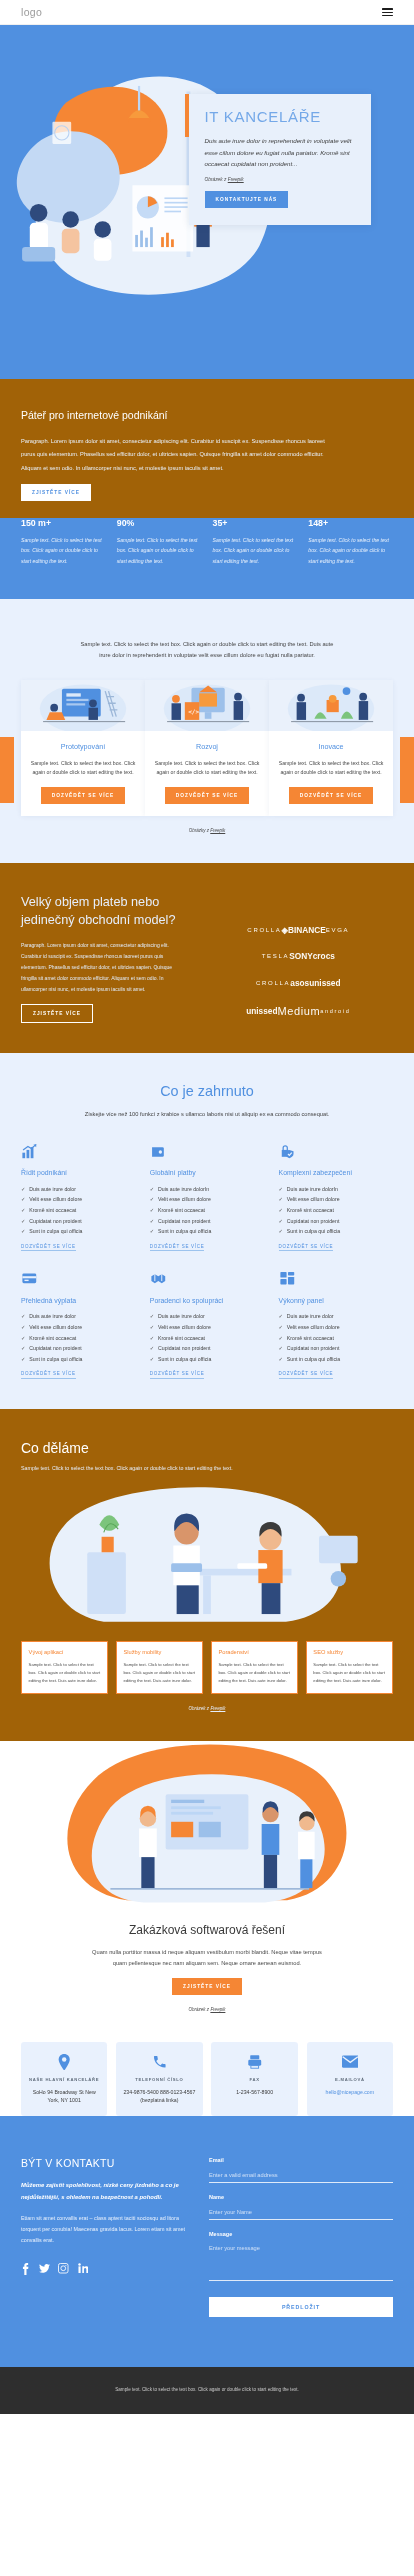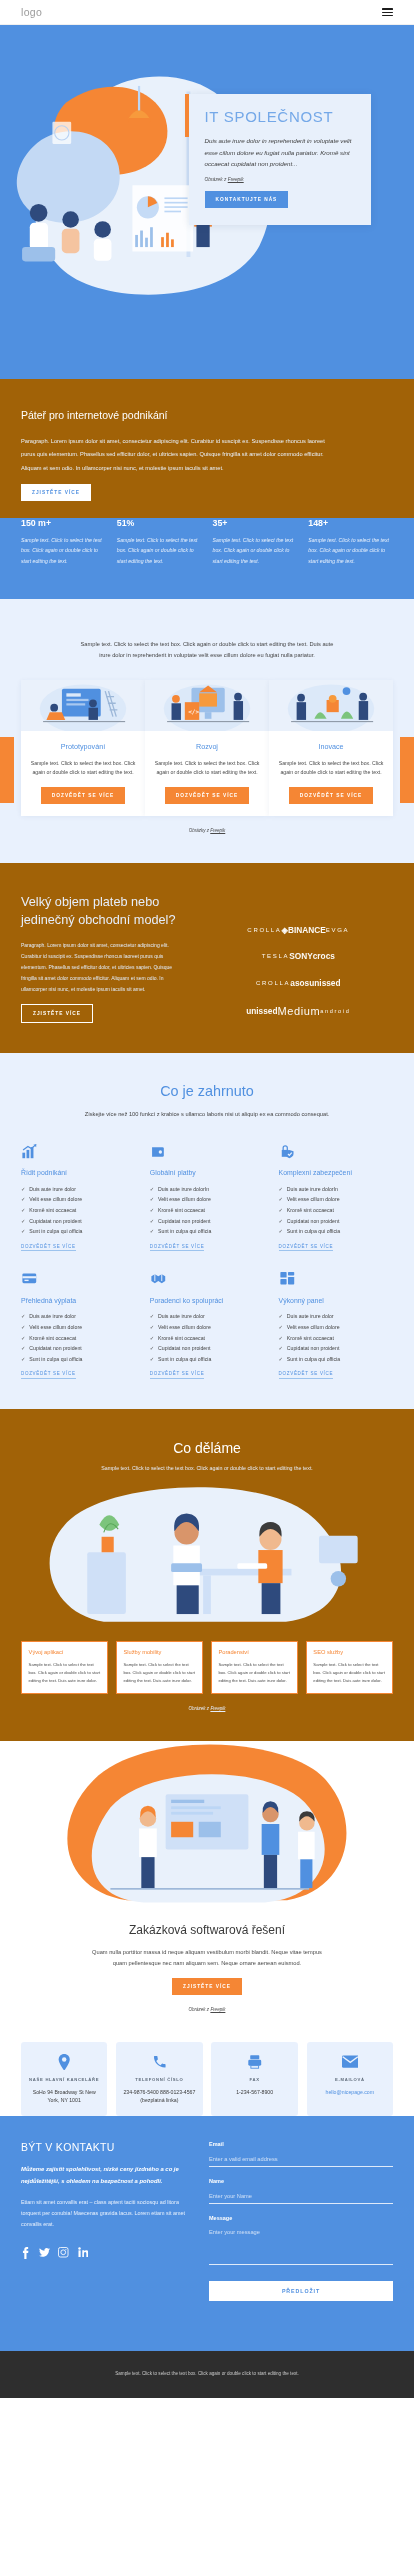--- a/index.html
+++ b/index.html
@@ -119,21 +119,21 @@
   .cc {
     flex: 1; background: #e9f1fd; border-radius: 3.3px; text-align: center;
     padding: 11px 6.6px 12px;
   }
   .cc-ico { height: 19px; margin-bottom: 5.5px; color: #5090e0; display: flex; align-items: center; justify-content: center; }
   .cc-h { font-size: 4.2px; letter-spacing: 0.7px; color: #5f6b7a; margin-bottom: 5.5px; font-weight: 700; }
   .cc-v { font-size: 5.2px; line-height: 1.6; color: #3a3a3a; }
   .cc-v a { color: #5090e0; text-decoration: none; }
 
   
-  .contact { background: #5090e0; padding: 25px 21px 50px; display: flex; gap: 17px; }
+  .contact { background: #5090e0; padding: 41px 21px 50px; display: flex; gap: 17px; }
   .ct-left { width: 171px; }
   .ct-h { font-size: 10.5px; color: #fff; letter-spacing: 0.3px; font-weight: 400; }
   .ct-bold { font-size: 5.9px; font-style: italic; font-weight: 700; color: #fff; line-height: 2.0; margin-top: 11px; }
   .ct-p { font-size: 5.4px; color: #e9f1fd; line-height: 2.1; margin-top: 8.8px; }
   .socials { display: flex; gap: 8.8px; margin-top: 16.6px; color: #fff; }
   .socials span { cursor: pointer; }
   .ct-right { flex: 1; }
   .fgroup { margin-bottom: 11px; }
   .flabel { font-size: 5.5px; color: #fff; font-weight: 700; margin-bottom: 5.5px; display: block; }
   .finput {
@@ -207,42 +207,42 @@
       <g>
           <circle cx="368" cy="240" r="17" fill="#c0663d"></circle>
         <path d="M352 255 h32 v70 h-32 z" fill="#f58634"></path>
         <rect x="360" y="262" width="16" height="40" fill="#fff"></rect>
         <rect x="356" y="322" width="24" height="40" fill="#2e4a7d"></rect>
         </g>
       <rect x="40" y="362" width="60" height="26" rx="6" fill="#9cc0ea"></rect>
     </svg>
 
     <div class="hero-card">
-      <div class="hero-title">IT SPOLEČNOST</div>
+      <div class="hero-title">IT KANCELÁŘE</div>
       <div class="hero-desc">Duis aute irure dolor in reprehenderit in voluptate velit esse cillum dolore eu fugiat nulla pariatur. Kromě sint occaecat cupidatat non proident...</div>
       <div class="hero-credit">
         <span>Obrázek z </span><u>Freepik</u>
       </div>
       <button class="btn">KONTAKTUJTE NÁS</button>
     </div>
   </div>
 
   <div class="sec sec-blue" style="padding-bottom:16.6px">
     <div class="h2-white">Páteř pro internetové podnikání</div>
     <div class="lead-white" style="max-width:309px">Paragraph. Lorem ipsum dolor sit amet, consectetur adipiscing elit. Curabitur id suscipit ex. Suspendisse rhoncus laoreet purus quis elementum. Phasellus sed efficitur dolor, et ultricies sapien. Quisque fringilla sit amet dolor commodo efficitur. Aliquam et sem odio. In ullamcorper nisi nunc, et molestie ipsum iaculis sit amet.</div>
     <button class="btn btn-white">ZJISTĚTE VÍCE</button>
   </div>
 
   <div class="stats">
     <div class="stat">
       <div class="stat-num">150 m+</div>
       <div class="stat-txt">Sample text. Click to select the text box. Click again or double click to start editing the text.</div>
     </div>
     <div class="stat">
-      <div class="stat-num">51%</div>
+      <div class="stat-num">90%</div>
       <div class="stat-txt">Sample text. Click to select the text box. Click again or double click to start editing the text.</div>
     </div>
     <div class="stat">
       <div class="stat-num">35+</div>
       <div class="stat-txt">Sample text. Click to select the text box. Click again or double click to start editing the text.</div>
     </div>
     <div class="stat">
       <div class="stat-num">148+</div>
       <div class="stat-txt">Sample text. Click to select the text box. Click again or double click to start editing the text.</div>
     </div>
@@ -549,21 +549,21 @@
               <span class="chk">✓</span>
               <span>Sunt in culpa qui officia</span>
             </li>
         </ul>
         <a class="feat-link" href="#">DOZVĚDĚT SE VÍCE</a>
       </div>
     </div>
   </div>
 
   <div class="sec sec-blue">
-    <div style="text-align:center">
+    <div style="">
       <div class="h2-white" style="font-size:14px">Co děláme</div>
       <div style="font-size:5.3px;color:#e6eefb;margin-top:7.7px">Sample text. Click to select the text box. Click again or double click to start editing the text.</div>
     </div>
     <div class="wwd-illus">
       <svg viewBox="0 0 674 250" width="100%" height="100%">
         <path d="M90 60 C 170 -10 430 -20 520 50 C 610 120 600 230 480 246 L 150 246 C 50 230 20 120 90 60Z" fill="#e9f1fb"></path>
         <rect x="300" y="150" width="190" height="12" fill="#cfe0f7"></rect>
         <rect x="330" y="162" width="14" height="70" fill="#cfe0f7"></rect>
         <rect x="445" y="162" width="14" height="70" fill="#cfe0f7"></rect>
         <g>

